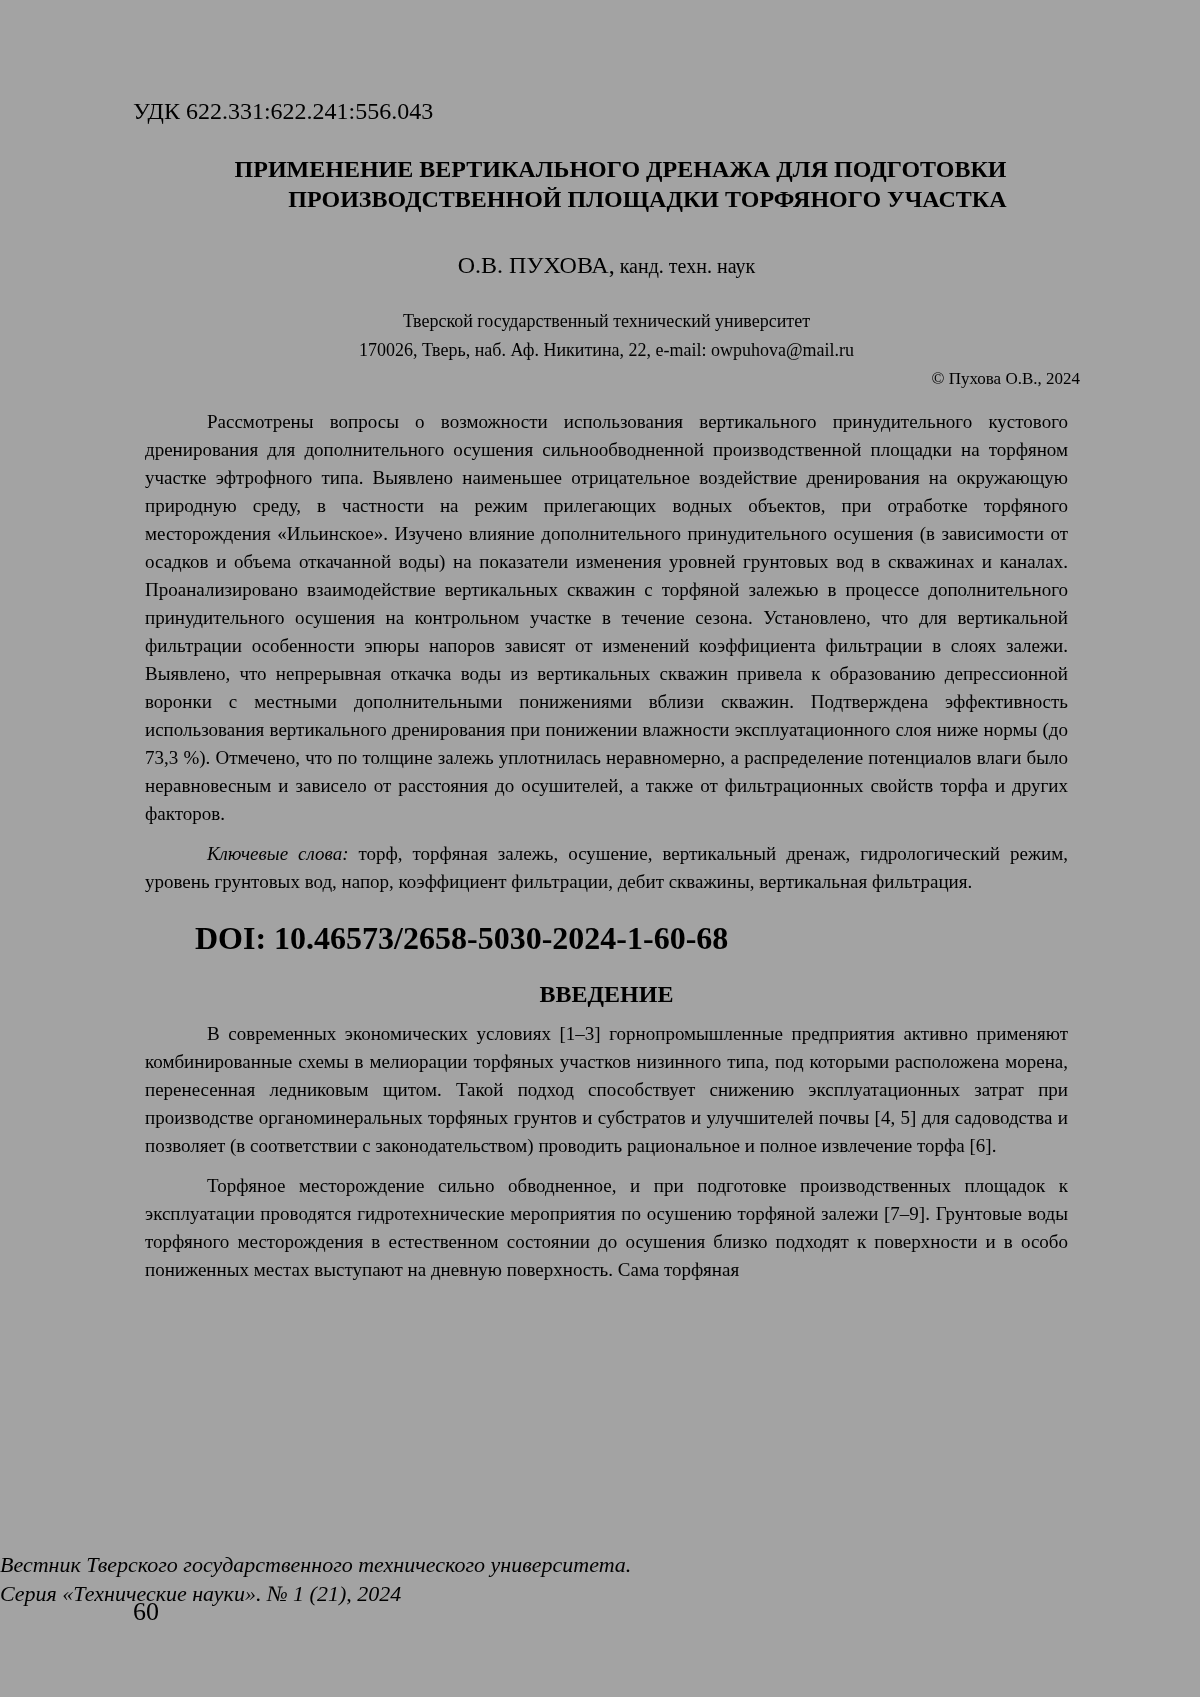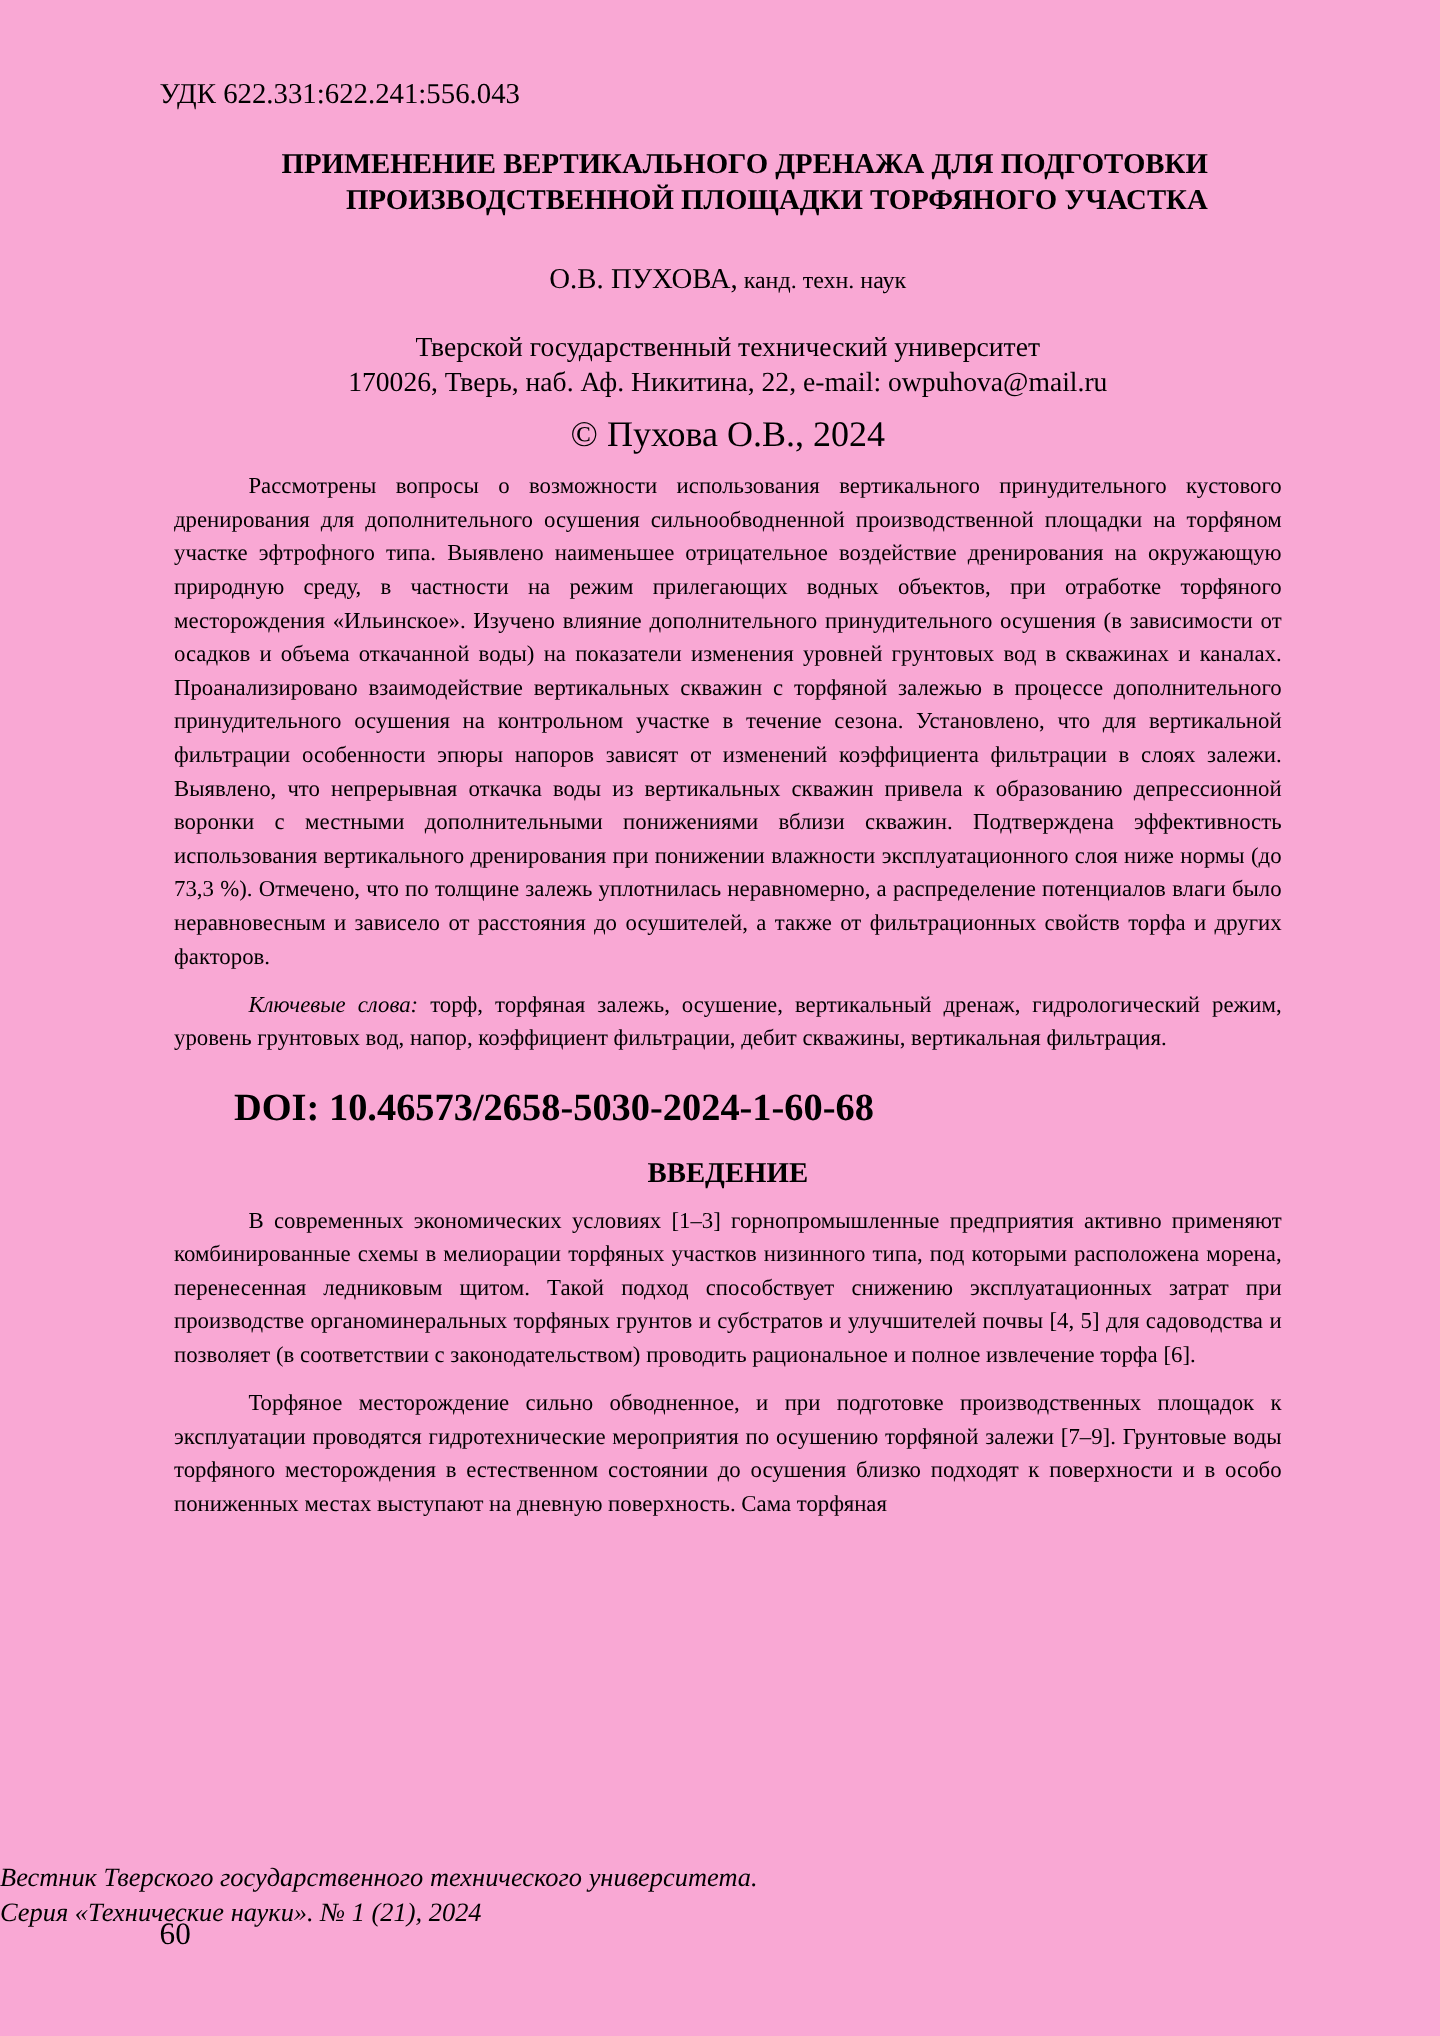--- a/index.html
+++ b/index.html
@@ -1,24 +1,24 @@
 <!DOCTYPE html>
 <html lang="ru"><head>
 <meta charset="utf-8">
 <style>
   html, body { margin: 0; padding: 0; background: #ffffff; }
   .page {
     position: relative;
     width: 1200px;
     height: 1697px;
-    background: #f9a8d4;
+    background: #a3a3a3;
     color: #000000;
     font-family: "Liberation Serif", "DejaVu Serif", serif;
     box-sizing: border-box;
-    padding: 65px 120px 0 133px;
+    padding: 97px 120px 0 133px;
     overflow: hidden;
   }
   .udc {
     font-size: 24px;
     line-height: 28px;
   }
   .title {
     font-size: 24px;
     font-weight: bold;
     text-align: right;
@@ -29,28 +29,28 @@
   .author-line {
     text-align: center;
     margin-top: 36px;
     font-size: 24px;
     line-height: 30px;
   }
   .author-line .degree { font-size: 20px; }
   .affiliation-block {
     text-align: center;
     margin-top: 26px;
-    font-size: 23px;
+    font-size: 18px;
     line-height: 29px;
   }
   .copyright {
-    text-align: center;
-    font-size: 30px;
+    text-align: right;
+    font-size: 17px;
     line-height: 28px;
-    margin-top: 16px;
+    margin-top: 0;
   }
   .para {
     margin: 12px;
     font-size: 19px;
     line-height: 28px;
     text-align: justify;
     text-indent: 62px;
   }
   .abstract { margin-top: 15px; }
   .keywords em { }

